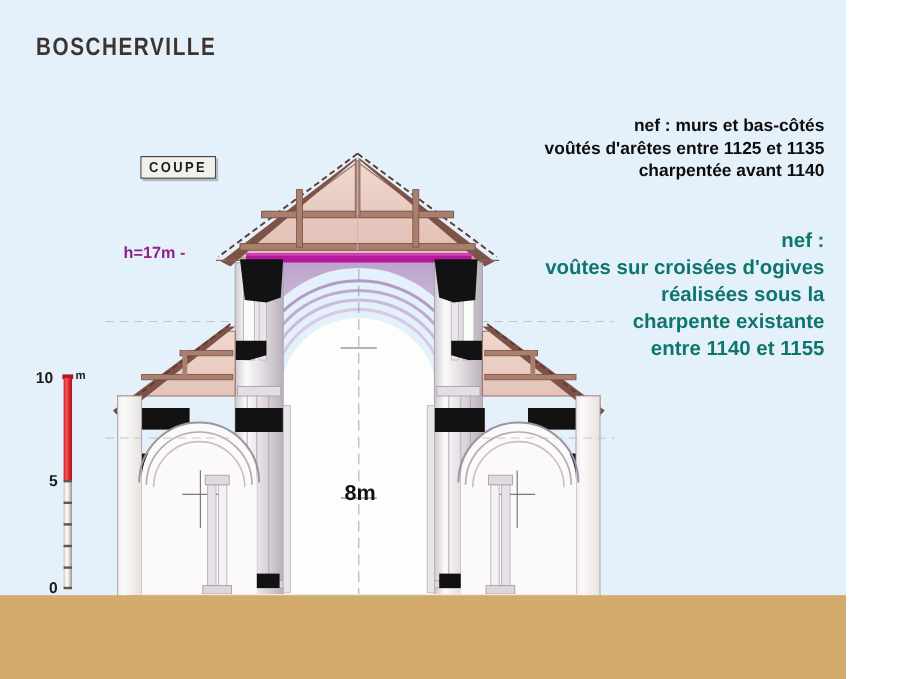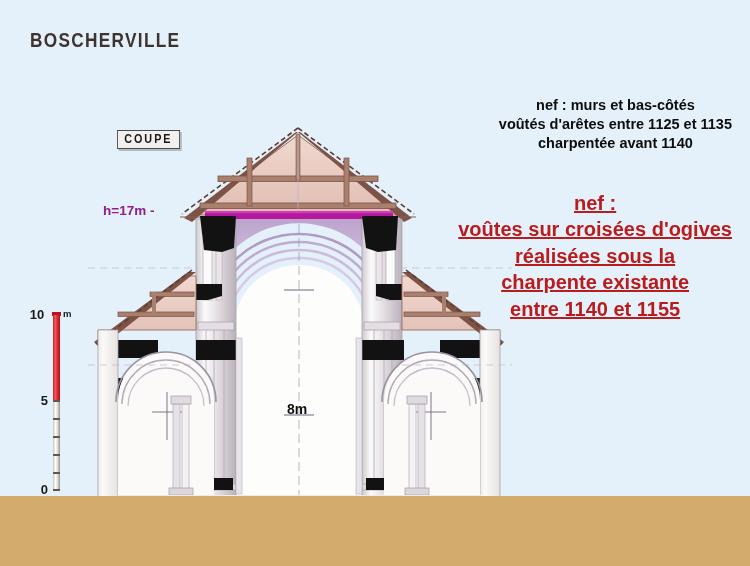--- a/index.html
+++ b/index.html
@@ -3,25 +3,26 @@
 <meta charset="utf-8">
 <title>Boscherville St-Georges — Coupe</title>
 <style>
   html, body {
     margin: 0;
     padding: 0;
     background: #ffffff;
   }
   #stage {
     position: relative;
-    width: 750px;
+    width: 682px;
     height: 566px;
     overflow: hidden;
     background: #e4f0fa;
     font-family: "Liberation Sans", sans-serif;
+    padding-left: 23px;
   }
 
   
   #title-boscherville {
     position: absolute;
     left: 30px;
     top: 28px;
     font-family: "Liberation Sans", sans-serif;
     font-weight: bold;
     font-size: 21px;
@@ -57,59 +58,58 @@
     letter-spacing: 2.2px;
     color: #1a1a1a;
     line-height: 1;
     transform: scaleX(0.9);
     transform-origin: left center;
   }
 
   
   .annot {
     position: absolute;
-    text-align: center;
+    text-align: right;
     font-family: "Liberation Sans", sans-serif;
     font-weight: bold;
     line-height: 1.32;
     white-space: pre-line;
     margin-left: 48px;
   }
   #annot-black {
     right: 18px;
     top: 96px;
     font-size: 14.5px;
     color: #0d0d0d;
   }
   #annot-purple {
     right: 18px;
     top: 190px;
-    font-size: 20px;
-    color: #b91c1c;
-    text-decoration: underline;
+    font-size: 17px;
+    color: #0f766e;
   }
 
   
   #h17-label {
     position: absolute;
     left: 103px;
     top: 203px;
     font-weight: bold;
     font-size: 13.5px;
     color: #8e2187;
     white-space: nowrap;
   }
 
   
   #label-8m {
     position: absolute;
     left: 287px;
     top: 401px;
     font-weight: bold;
-    font-size: 14px;
+    font-size: 18px;
     color: #111111;
     white-space: nowrap;
   }
 
   
   #scalebar {
     position: absolute;
     left: 28px;
     top: 312px;
     width: 46px;

